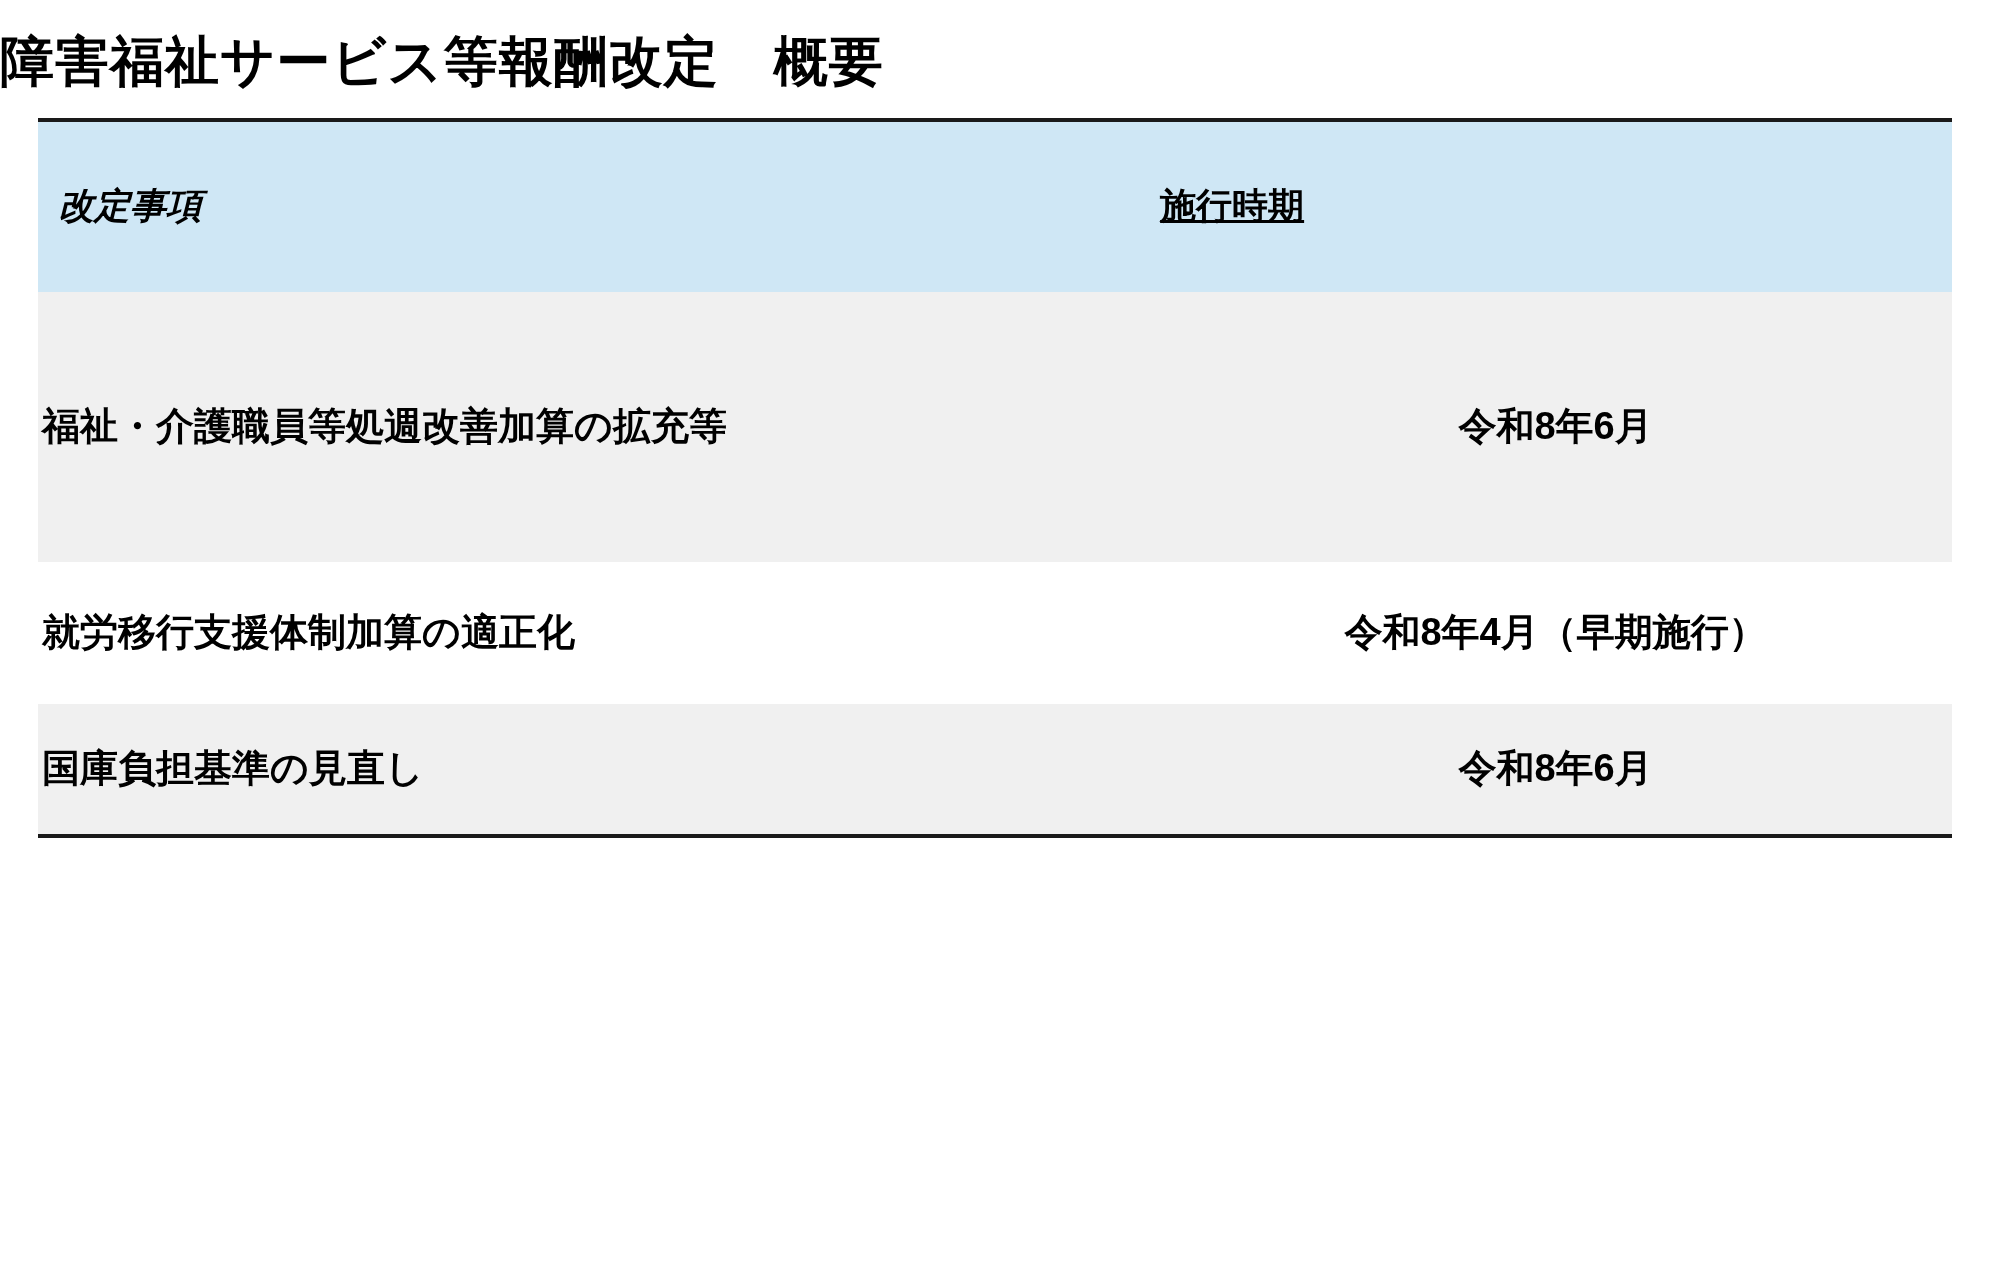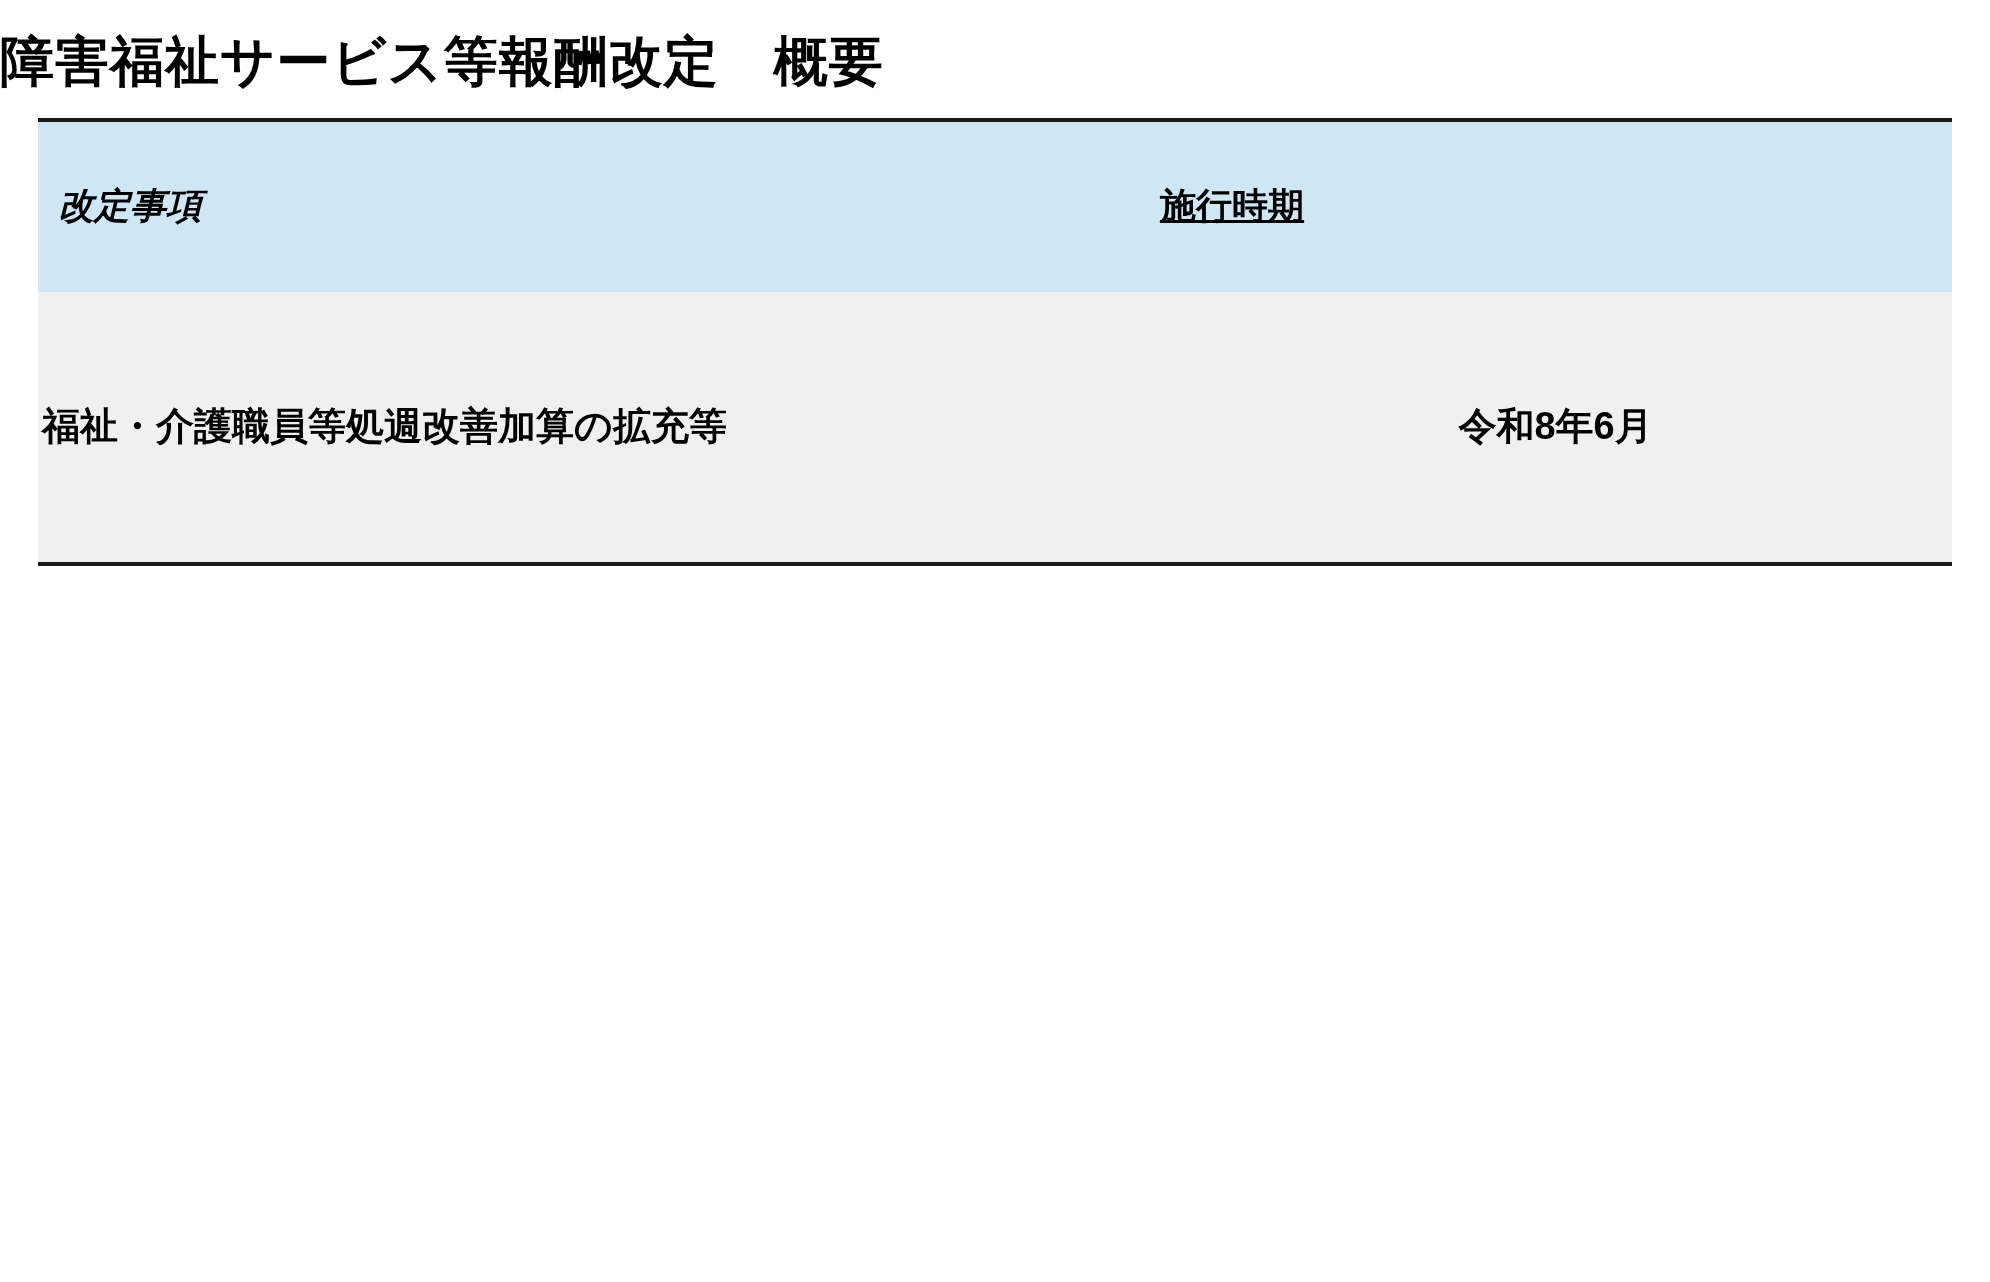--- a/index.html
+++ b/index.html
@@ -89,17 +89,25 @@
         <tr>
           <th class="th-item">改定事項</th>
           <th class="th-date">施行時期</th>
         </tr>
       </thead>
       <tbody>
         <tr class="row-shade row-tall">
           <td class="cell-item">福祉・介護職員等処週改善加算の拡充等</td>
           <td class="cell-date">令和8年6月</td>
         </tr>
+        <tr class="row-plain row-mid">
+          <td class="cell-item">就労移行支援体制加算の適正化</td>
+          <td class="cell-date">令和8年4月（早期施行）</td>
+        </tr>
+        <tr class="row-shade row-std">
+          <td class="cell-item">国庫負担基準の見直し</td>
+          <td class="cell-date">令和8年6月</td>
+        </tr>
       </tbody>
     </table>
   </div>
 
 </div>
 
 </body></html>

